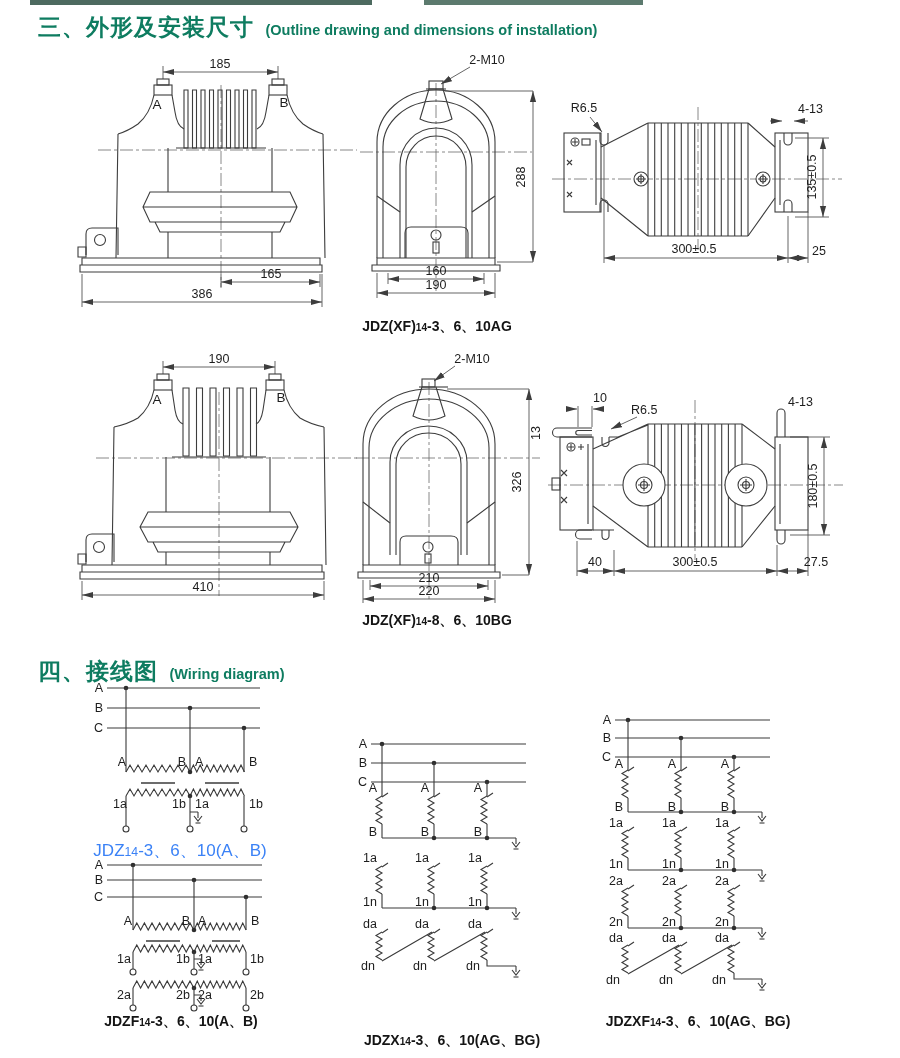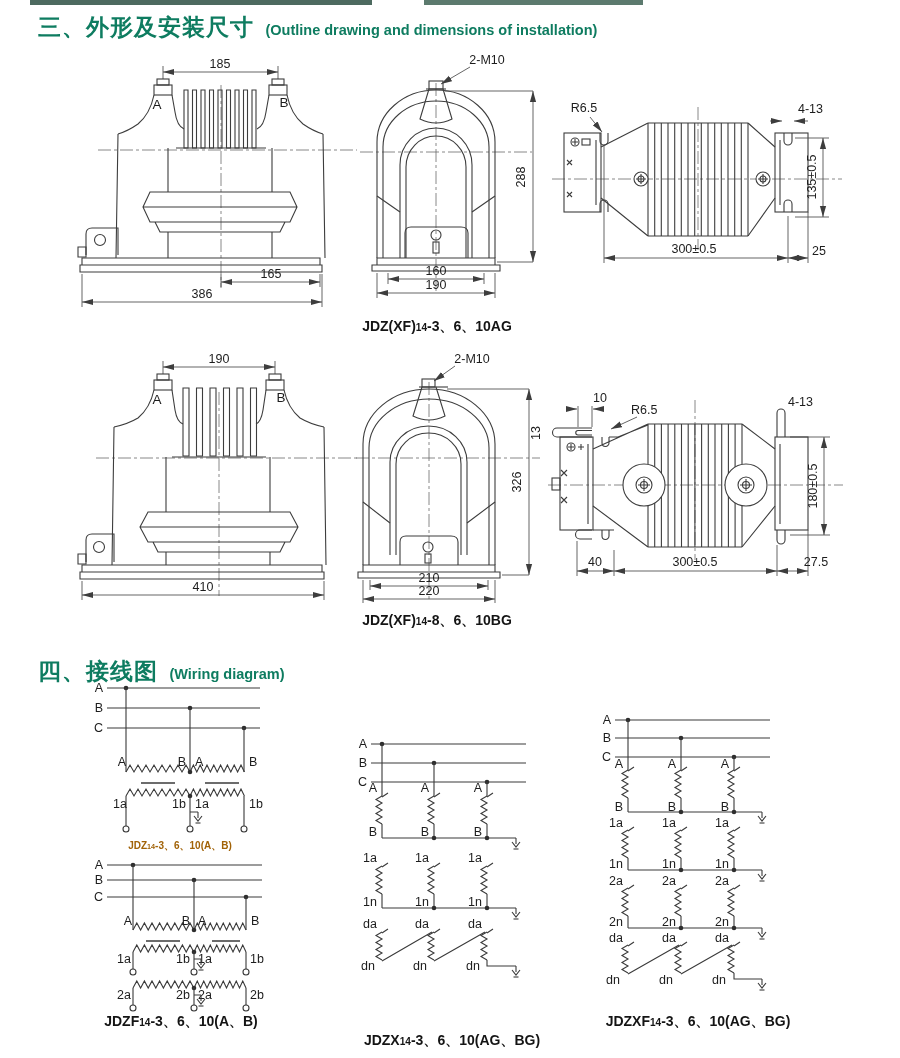--- a/index.html
+++ b/index.html
@@ -4,21 +4,21 @@
 <style>
   html,body{margin:0;padding:0;}
   body{width:900px;height:1058px;position:relative;background:#fff;overflow:hidden;
        font-family:"Liberation Sans",sans-serif;}
   .topbar{position:absolute;top:0;height:5px;background:#4d6a60;}
   .sec-h{position:absolute;color:#0e7c60;white-space:nowrap;}
   .sec-h .cn{font-size:23px;font-weight:bold;letter-spacing:1px;}
   .sec-h .en{font-size:14.5px;font-weight:600;margin-left:7px;}
   .cap{position:absolute;transform:translateX(-50%);white-space:nowrap;color:#141414;
        font-weight:bold;font-size:14px;}
-  .cap.light{font-weight:bold;font-size:10px;color:#a16207;}
+  .cap.light{font-weight:normal;font-size:17px;color:#3b82f6;}
   .cap .sub{font-size:0.72em;}
   svg.layer{position:absolute;left:0;}
   
   .s{stroke:#3d3d3d;stroke-width:1.1;fill:none;stroke-linejoin:miter;}
   .s2{stroke:#3d3d3d;stroke-width:1.7;fill:none;}
   .sw{stroke:#3d3d3d;stroke-width:1.1;fill:#ffffff;}
   .cl{stroke:#6b6b6b;stroke-width:0.8;fill:none;stroke-dasharray:13 3 3 3;}
   .dm{stroke:#4a4a4a;stroke-width:0.85;fill:none;}
   .ws{stroke:#3a3a3a;stroke-width:1.1;fill:none;}
   .dot{fill:#2e2e2e;stroke:none;}

